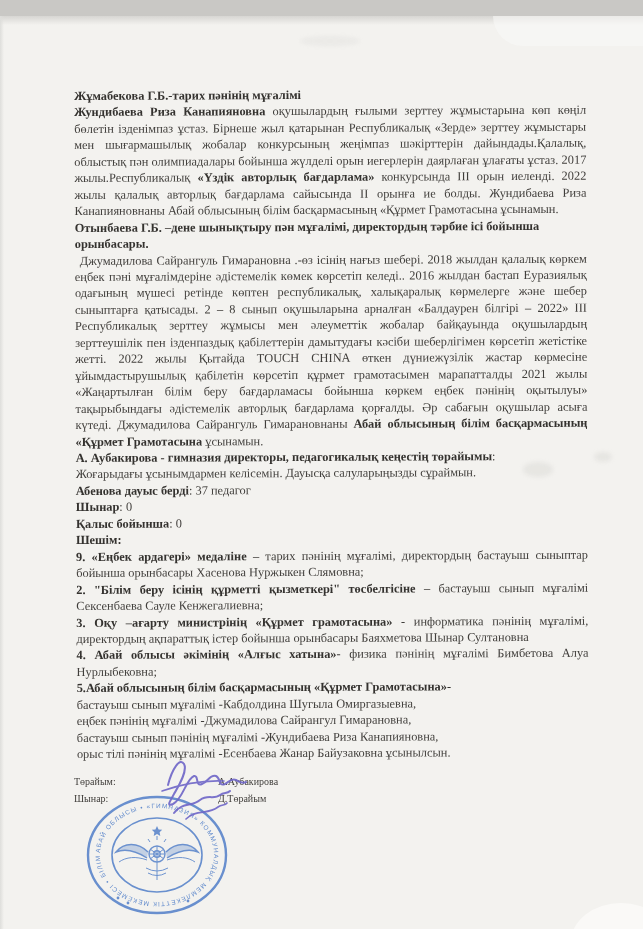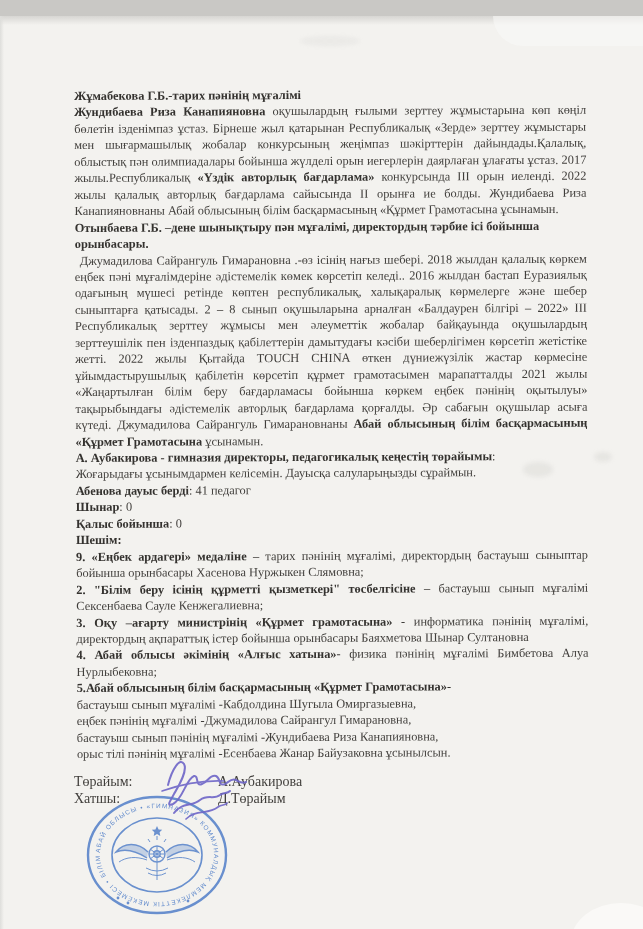--- a/index.html
+++ b/index.html
@@ -31,61 +31,61 @@
     color:#403e3b;font-size:12.4px;line-height:16.45px;
     transform:rotate(-0.25deg);transform-origin:left top;
   }
   .content p{margin:0;}
   .content b{font-weight:bold;color:#34322f;}
   .just{text-align:justify;}
   .indent{text-indent:5px;}
 
   
   .footer{position:absolute;left:74px;top:757px;width:300px;
-    color:#403e3b;font-size:14px;line-height:17px;}
+    color:#403e3b;font-size:10px;line-height:17px;}
   .frow{position:relative;height:17px;}
   .fname{position:absolute;left:144px;top:0;}
 
   .stamp-svg{position:absolute;left:84px;top:778px;width:146px;height:122px;opacity:.92;}
   .sign-svg{position:absolute;left:128px;top:733px;width:190px;height:82px;}
 </style>
 </head>
 <body>
 
 <div class="page">
 
   <div class="content">
     <p class="just"><b>Жұмабекова Г.Б.-тарих пәнінің мұғалімі</b></p>
     <p class="just"><b>Жундибаева Риза Канапияновна</b><span>  оқушылардың ғылыми зерттеу жұмыстарына көп көңіл бөлетін ізденімпаз ұстаз. Бірнеше жыл қатарынан Республикалық «Зерде» зерттеу жұмыстары мен шығармашылық жобалар конкурсының жеңімпаз шәкірттерін дайындады.Қалалық, облыстық пән олимпиадалары бойынша жүлделі орын иегерлерін даярлаған ұлағаты  ұстаз. 2017 жылы.Республикалық </span><b>«Үздік авторлық бағдарлама»</b><span> конкурсында III орын иеленді. 2022 жылы қалалық авторлық бағдарлама сайысында II орынға ие болды. Жундибаева Риза Канапияновнаны  Абай облысының білім басқармасының  «Құрмет Грамотасына ұсынамын.</span></p>
     <p><b>Отынбаева Г.Б. –дене шынықтыру пән мұғалімі, директордың тәрбие ісі бойынша орынбасары.</b></p>
     <p class="just indent"><span>Джумадилова  Сайрангуль Гимарановна .-өз ісінің нағыз шебері. 2018 жылдан қалалық көркем еңбек пәні мұғалімдеріне әдістемелік көмек көрсетіп келеді..  2016 жылдан бастап Еуразиялық одағының мүшесі ретінде көптен республикалық, халықаралық көрмелерге және шебер сыныптарға қатысады. 2 – 8 сынып оқушыларына арналған «Балдаурен білгірі – 2022» III Республикалық зерттеу жұмысы мен әлеуметтік жобалар байқауында оқушылардың зерттеушілік пен ізденпаздық қабілеттерін дамытудағы кәсіби шеберлігімен көрсетіп жетістіке жетті. 2022 жылы Қытайда TOUCH CHINA өткен дүниежүзілік жастар көрмесіне ұйымдастырушылық қабілетін көрсетіп құрмет грамотасымен марапатталды 2021 жылы «Жаңартылған  білім беру бағдарламасы бойынша көркем еңбек пәнінің оқытылуы» тақырыбындағы әдістемелік авторлық бағдарлама қорғалды. Әр сабағын оқушылар асыға күтеді.  Джумадилова  Сайрангуль Гимарановнаны </span><b>Абай облысының білім басқармасының  «Құрмет Грамотасына</b><span> ұсынамын.</span></p>
     <p><b>А. Аубакирова - гимназия директоры, педагогикалық кеңестің төрайымы</b><span>:</span></p>
     <p><span>Жоғарыдағы ұсынымдармен келісемін. Дауысқа салуларыңызды сұраймын.</span></p>
-    <p><b>Абенова дауыс берді</b><span>: 41 педагог</span></p>
+    <p><b>Абенова дауыс берді</b><span>: 37 педагог</span></p>
     <p><b>Шынар</b><span>: 0</span></p>
     <p><b>Қалыс бойынша</b><span>: 0</span></p>
     <p><b> Шешім:</b></p>
     <p class="just"><b>9. «Еңбек ардагері» медаліне</b><span> – тарих пәнінің мұғалімі, директордың бастауыш сыныптар бойынша орынбасары  Хасенова Нуржыкен Слямовна;</span></p>
     <p class="just"><b>2. "Білім беру ісінің құрметті қызметкері" төсбелгісіне</b><span> – бастауыш сынып мұғалімі Сексенбаева Сауле Кенжегалиевна;</span></p>
     <p class="just"><b>3. Оқу –ағарту  министрінің «Құрмет грамотасына»</b><span> - информатика пәнінің мұғалімі, директордың ақпараттық істер бойынша орынбасары Баяхметова Шынар Султановна</span></p>
     <p class="just"><b>4. Абай облысы әкімінің  «Алғыс хатына»</b><span>-  физика пәнінің мұғалімі Бимбетова Алуа Нурлыбековна;</span></p>
     <p><b>5.Абай облысының білім басқармасының  «Құрмет Грамотасына»-</b></p>
     <p><span>бастауыш сынып мұғалімі -Кабдолдина Шугыла Омиргазыевна,</span></p>
     <p><span>еңбек пәнінің мұғалімі -Джумадилова Сайрангул Гимарановна,</span></p>
     <p><span>бастауыш сынып пәнінің мұғалімі -Жундибаева Риза Канапияновна,</span></p>
     <p><span>орыс тілі пәнінің мұғалімі -Есенбаева Жанар Байузаковна  ұсынылсын.</span></p>
   </div>
 
   <div class="footer">
     <div class="frow">
       <span>Төрайым:</span>
       <span class="fname">А.Аубакирова</span>
     </div>
     <div class="frow">
-      <span>Хатшы:</span>
+      <span>Шынар:</span>
       <span class="fname">Д.Төрайым</span>
     </div>
   </div>
 
   <svg class="stamp-svg" viewBox="0 0 146 122">
     <g stroke="#4d7cc7" fill="none" opacity="0.9">
       <ellipse cx="73" cy="61" rx="69" ry="58" stroke-width="2.4"></ellipse>
       <ellipse cx="73" cy="61" rx="45" ry="37" stroke-width="1.6"></ellipse>
     </g>
     <defs>

